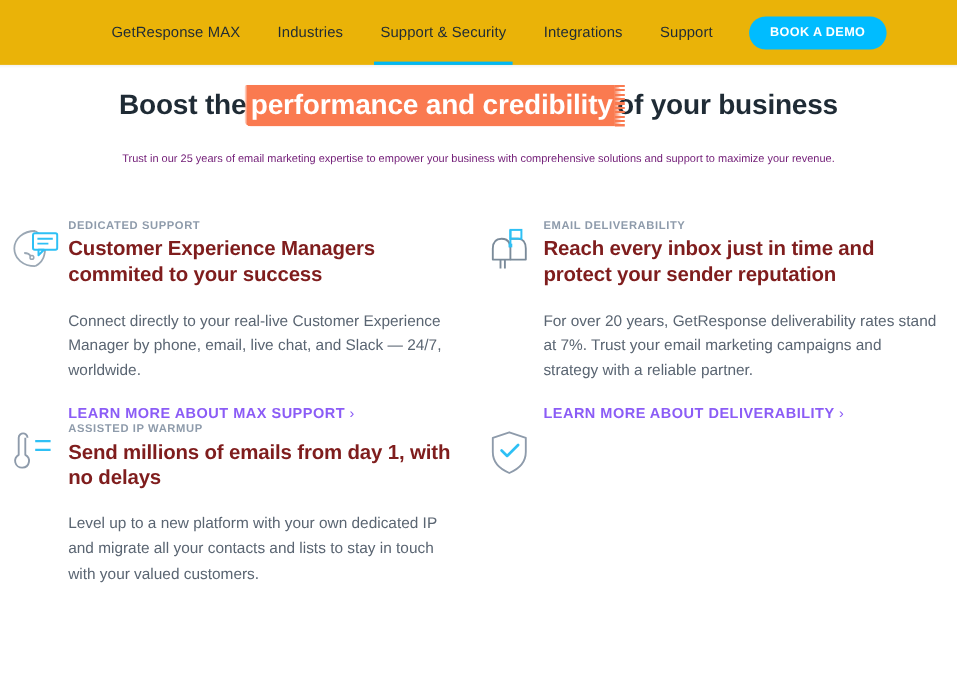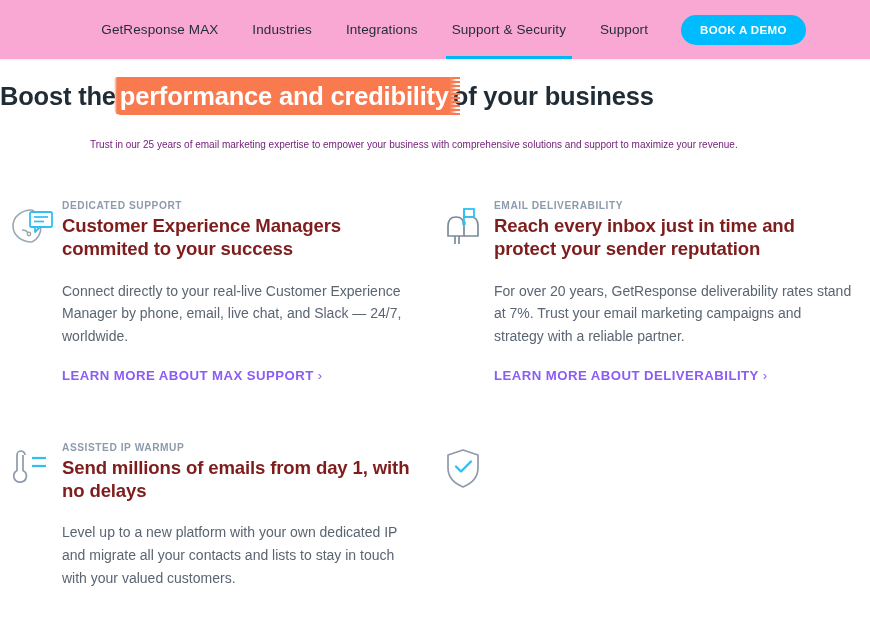--- a/index.html
+++ b/index.html
@@ -7,21 +7,21 @@
     width: 870px; height: 631px;
     background: #ffffff;
     font-family: "Liberation Sans", sans-serif;
     overflow: hidden;
   }
 
   
   .site-header {
     position: relative;
     height: 59px;
-    background: #f9a8d4;
+    background: #eab308;
     display: flex;
     align-items: center;
     justify-content: center;
   }
   .site-header::after {
     content: "";
     position: absolute;
     left: 0; right: 0; bottom: -3px;
     height: 3px;
     background: linear-gradient(to bottom, rgba(0,0,0,0.055), rgba(0,0,0,0));
@@ -64,21 +64,21 @@
     font-size: 11.5px;
     font-weight: bold;
     letter-spacing: .35px;
     cursor: pointer;
     font-family: "Liberation Sans", sans-serif;
   }
 
   
   .hero {
     padding-top: 22px;
-    text-align: left;
+    text-align: center;
   }
   .hero-title {
     font-size: 25.5px;
     font-weight: bold;
     color: #1f2b35;
     letter-spacing: -.2px;
     line-height: 1.2;
     white-space: nowrap;
   }
   .hl {
@@ -120,21 +120,20 @@
     font-size: 10px;
     line-height: 1.62;
     color: #701a75;
   }
 
   
   .features {
     margin-top: 47px;
     display: grid;
     grid-template-columns: 432px 1fr;
-    row-gap: 58px;
   }
   .feature {
     display: flex;
     align-items: flex-start;
     padding-right: 18px;
   }
   .feature-icon {
     width: 62px;
     flex: 0 0 62px;
     padding-top: 4px;
@@ -180,25 +179,25 @@
 <body>
 
 <header class="site-header">
   <nav class="nav">
     <div class="nav-item">
       <span>GetResponse MAX</span>
     </div>
     <div class="nav-item">
       <span>Industries</span>
     </div>
-    <div class="nav-item">
-      <span>Integrations</span>
-    </div>
     <div class="nav-item active">
       <span>Support &amp; Security</span>
+    </div>
+    <div class="nav-item">
+      <span>Integrations</span>
     </div>
     <div class="nav-item">
       <span>Support</span>
     </div>
     <button class="cta-btn">BOOK A DEMO</button>
   </nav>
 </header>
 
 <section class="hero">
   <h1 class="hero-title">

